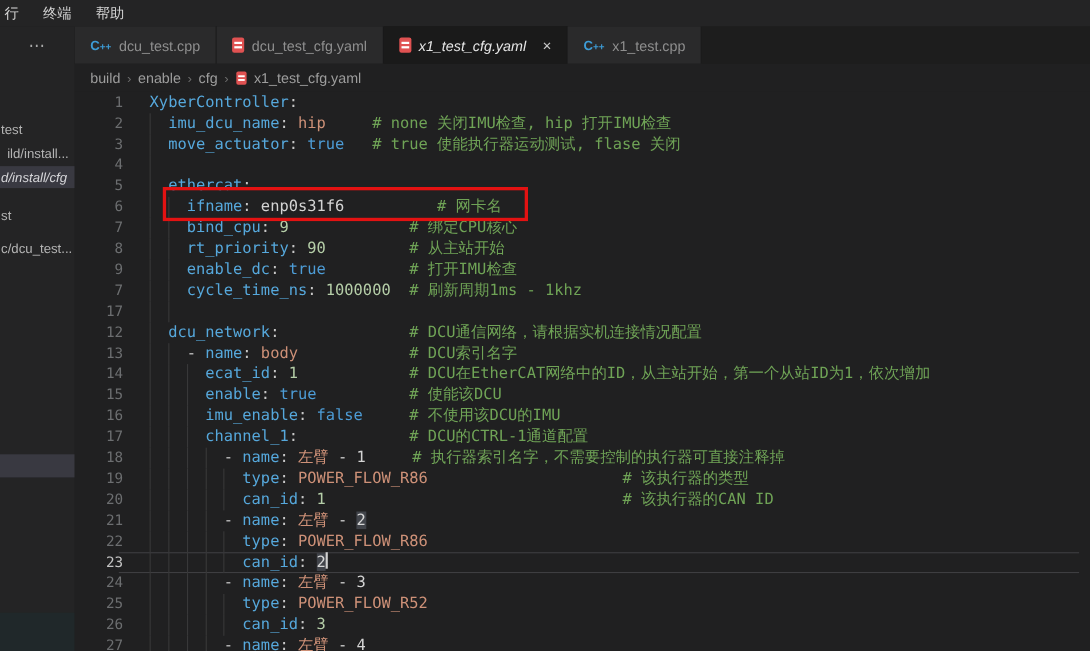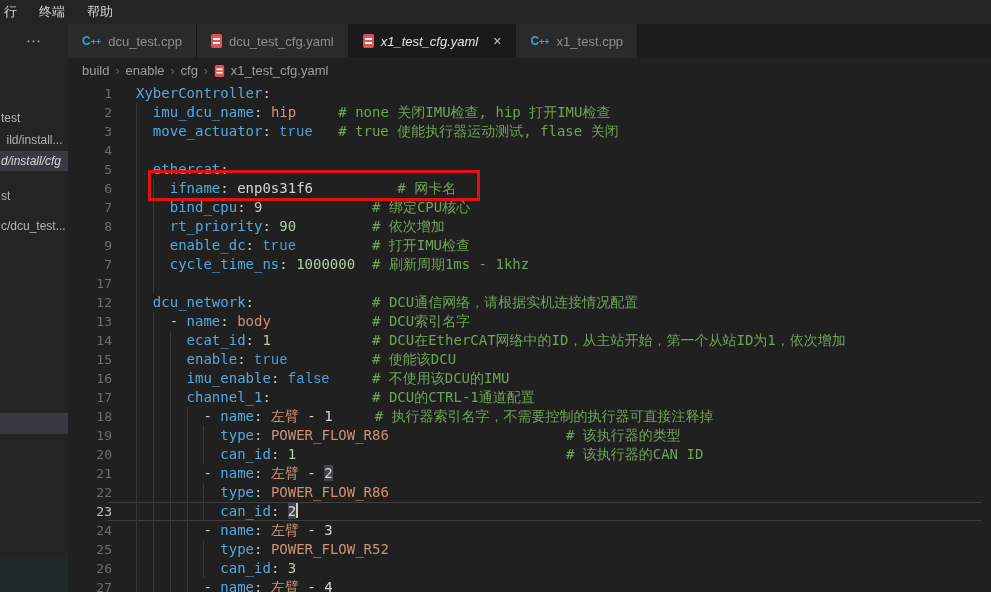--- a/index.html
+++ b/index.html
@@ -55,21 +55,21 @@
             background:#202021; overflow:hidden;
             font-family:"DejaVu Sans Mono", monospace; font-size:14px; }
   .line { position:absolute; left:0; height:19px; line-height:19px; width:923px;
           white-space:pre; }
   .ln { position:absolute; left:0; top:0; width:44px; text-align:right;
         color:#6c6e70; font-size:13px; }
   .line.cur .ln { color:#c4c4c4; }
   .codetxt { position:absolute; left:68px; top:0; }
   .g { position:absolute; top:0; width:1px; height:19px; background:#383839; }
   .k { color:#56a8dc; } .s { color:#ce9178; } .n { color:#b5cea8; }
-  .b { color:#4d9cd6;font-family:Liberation Mono, monospace; } .p { color:#c8c8c8; } .v { color:#d4d4d4; }
+  .b { color:#4d9cd6; } .p { color:#c8c8c8; } .v { color:#d4d4d4; }
   .c { color:#6fa356; }
   .hl { color:#d6d6d6; background:rgba(92,99,110,.55); }
   .cursor { display:inline-block; width:2px; height:15px; background:#d0d0d0;
             vertical-align:-2px; }
   .curline-box { position:absolute; left:40px; right:10px; height:19px;
                  border-top:1px solid #3e3e41; border-bottom:1px solid #3e3e41; }
 
   
   .redbox { position:absolute; left:148px; top:170px; width:332px; height:31px;
             border:3px solid #e31212; z-index:20; }
@@ -129,21 +129,21 @@
 
   <div class="editor">
     <div style="position:absolute;left:0;top:1px;width:923px;height:508px;">
         <div class="line" style="top: 0px;"><span class="ln">1</span><span class="codetxt"><span class="k">XyberController</span><span class="p">:</span></span></div>
         <div class="line" style="top: 19px;"><i class="g" style="left: calc(0ch + 68px);"></i><span class="ln">2</span><span class="codetxt"><span class="p">  </span><span class="k">imu_dcu_name</span><span class="p">: </span><span class="s">hip</span><span class="p">     </span><span class="c"># none 关闭IMU检查, hip 打开IMU检查</span></span></div>
         <div class="line" style="top: 38px;"><i class="g" style="left: calc(0ch + 68px);"></i><span class="ln">3</span><span class="codetxt"><span class="p">  </span><span class="k">move_actuator</span><span class="p">: </span><span class="b">true</span><span class="p">   </span><span class="c"># true 使能执行器运动测试, flase 关闭</span></span></div>
         <div class="line" style="top: 57px;"><i class="g" style="left: calc(0ch + 68px);"></i><span class="ln">4</span><span class="codetxt"></span></div>
         <div class="line" style="top: 76px;"><i class="g" style="left: calc(0ch + 68px);"></i><span class="ln">5</span><span class="codetxt"><span class="p">  </span><span class="k">ethercat</span><span class="p">:</span></span></div>
         <div class="line" style="top: 95px;"><i class="g" style="left: calc(0ch + 68px);"></i><i class="g" style="left: calc(2ch + 68px);"></i><span class="ln">6</span><span class="codetxt"><span class="p">    </span><span class="k">ifname</span><span class="p">: </span><span class="v">enp0s31f6</span><span class="p">          </span><span class="c"># 网卡名</span></span></div>
         <div class="line" style="top: 114px;"><i class="g" style="left: calc(0ch + 68px);"></i><i class="g" style="left: calc(2ch + 68px);"></i><span class="ln">7</span><span class="codetxt"><span class="p">    </span><span class="k">bind_cpu</span><span class="p">: </span><span class="n">9</span><span class="p">             </span><span class="c"># 绑定CPU核心</span></span></div>
-        <div class="line" style="top: 133px;"><i class="g" style="left: calc(0ch + 68px);"></i><i class="g" style="left: calc(2ch + 68px);"></i><span class="ln">8</span><span class="codetxt"><span class="p">    </span><span class="k">rt_priority</span><span class="p">: </span><span class="n">90</span><span class="p">         </span><span class="c"># 依次增加</span></span></div>
+        <div class="line" style="top: 133px;"><i class="g" style="left: calc(0ch + 68px);"></i><i class="g" style="left: calc(2ch + 68px);"></i><span class="ln">8</span><span class="codetxt"><span class="p">    </span><span class="k">rt_priority</span><span class="p">: </span><span class="n">90</span><span class="p">         </span><span class="c"># 从主站开始</span></span></div>
         <div class="line" style="top: 152px;"><i class="g" style="left: calc(0ch + 68px);"></i><i class="g" style="left: calc(2ch + 68px);"></i><span class="ln">9</span><span class="codetxt"><span class="p">    </span><span class="k">enable_dc</span><span class="p">: </span><span class="b">true</span><span class="p">         </span><span class="c"># 打开IMU检查</span></span></div>
         <div class="line" style="top: 171px;"><i class="g" style="left: calc(0ch + 68px);"></i><i class="g" style="left: calc(2ch + 68px);"></i><span class="ln">7</span><span class="codetxt"><span class="p">    </span><span class="k">cycle_time_ns</span><span class="p">: </span><span class="n">1000000</span><span class="p">  </span><span class="c"># 刷新周期1ms - 1khz</span></span></div>
         <div class="line" style="top: 190px;"><i class="g" style="left: calc(0ch + 68px);"></i><i class="g" style="left: calc(2ch + 68px);"></i><span class="ln">17</span><span class="codetxt"></span></div>
         <div class="line" style="top: 209px;"><i class="g" style="left: calc(0ch + 68px);"></i><span class="ln">12</span><span class="codetxt"><span class="p">  </span><span class="k">dcu_network</span><span class="p">:</span><span class="p">              </span><span class="c"># DCU通信网络，请根据实机连接情况配置</span></span></div>
         <div class="line" style="top: 228px;"><i class="g" style="left: calc(0ch + 68px);"></i><i class="g" style="left: calc(2ch + 68px);"></i><span class="ln">13</span><span class="codetxt"><span class="p">    </span><span class="p">- </span><span class="k">name</span><span class="p">: </span><span class="s">body</span><span class="p">            </span><span class="c"># DCU索引名字</span></span></div>
         <div class="line" style="top: 247px;"><i class="g" style="left: calc(0ch + 68px);"></i><i class="g" style="left: calc(2ch + 68px);"></i><i class="g" style="left: calc(4ch + 68px);"></i><span class="ln">14</span><span class="codetxt"><span class="p">      </span><span class="k">ecat_id</span><span class="p">: </span><span class="n">1</span><span class="p">            </span><span class="c"># DCU在EtherCAT网络中的ID，从主站开始，第一个从站ID为1，依次增加</span></span></div>
         <div class="line" style="top: 266px;"><i class="g" style="left: calc(0ch + 68px);"></i><i class="g" style="left: calc(2ch + 68px);"></i><i class="g" style="left: calc(4ch + 68px);"></i><span class="ln">15</span><span class="codetxt"><span class="p">      </span><span class="k">enable</span><span class="p">: </span><span class="b">true</span><span class="p">          </span><span class="c"># 使能该DCU</span></span></div>
         <div class="line" style="top: 285px;"><i class="g" style="left: calc(0ch + 68px);"></i><i class="g" style="left: calc(2ch + 68px);"></i><i class="g" style="left: calc(4ch + 68px);"></i><span class="ln">16</span><span class="codetxt"><span class="p">      </span><span class="k">imu_enable</span><span class="p">: </span><span class="b">false</span><span class="p">     </span><span class="c"># 不使用该DCU的IMU</span></span></div>
         <div class="line" style="top: 304px;"><i class="g" style="left: calc(0ch + 68px);"></i><i class="g" style="left: calc(2ch + 68px);"></i><i class="g" style="left: calc(4ch + 68px);"></i><span class="ln">17</span><span class="codetxt"><span class="p">      </span><span class="k">channel_1</span><span class="p">:</span><span class="p">            </span><span class="c"># DCU的CTRL-1通道配置</span></span></div>
         <div class="line" style="top: 323px;"><i class="g" style="left: calc(0ch + 68px);"></i><i class="g" style="left: calc(2ch + 68px);"></i><i class="g" style="left: calc(4ch + 68px);"></i><i class="g" style="left: calc(6ch + 68px);"></i><span class="ln">18</span><span class="codetxt"><span class="p">        </span><span class="p">- </span><span class="k">name</span><span class="p">: </span><span class="s">左臂</span><span class="v"> - 1</span><span class="p">     </span><span class="c"># 执行器索引名字，不需要控制的执行器可直接注释掉</span></span></div>

